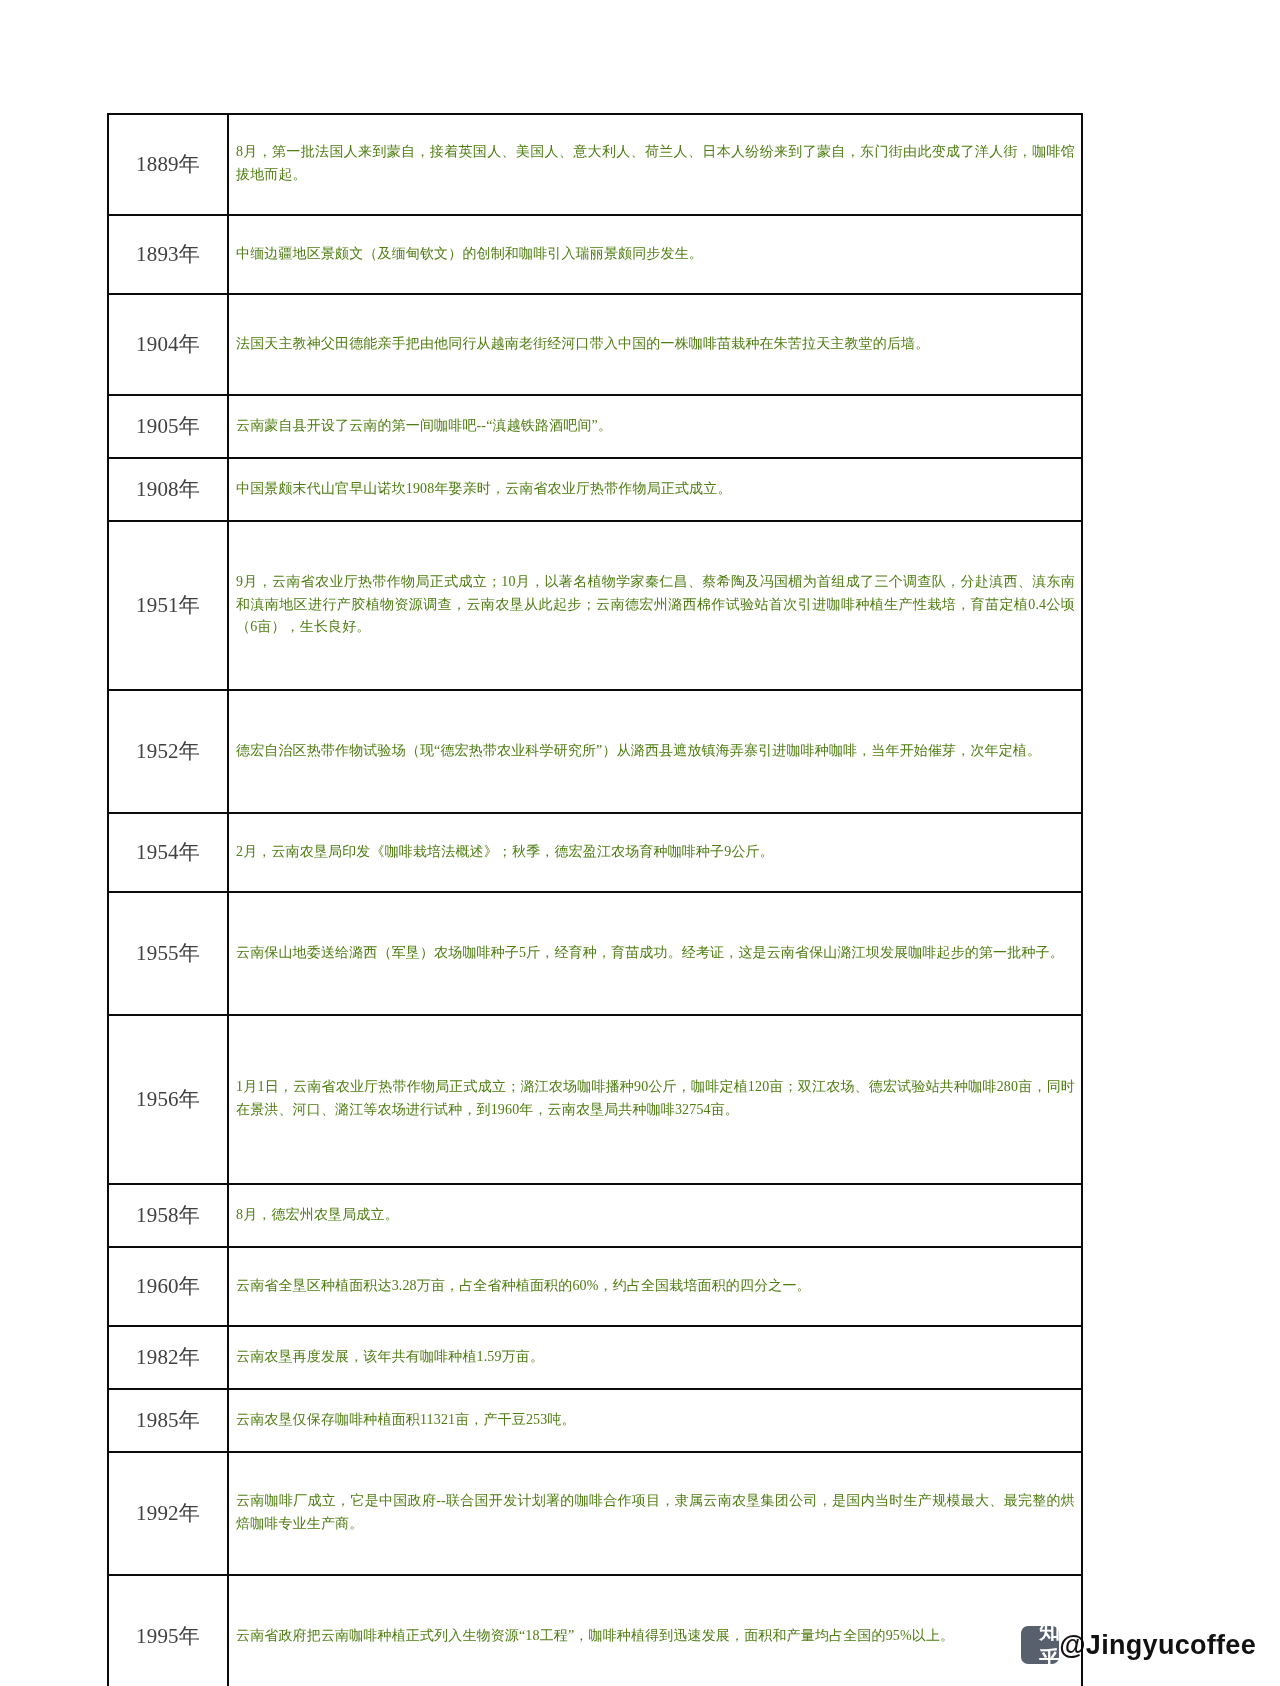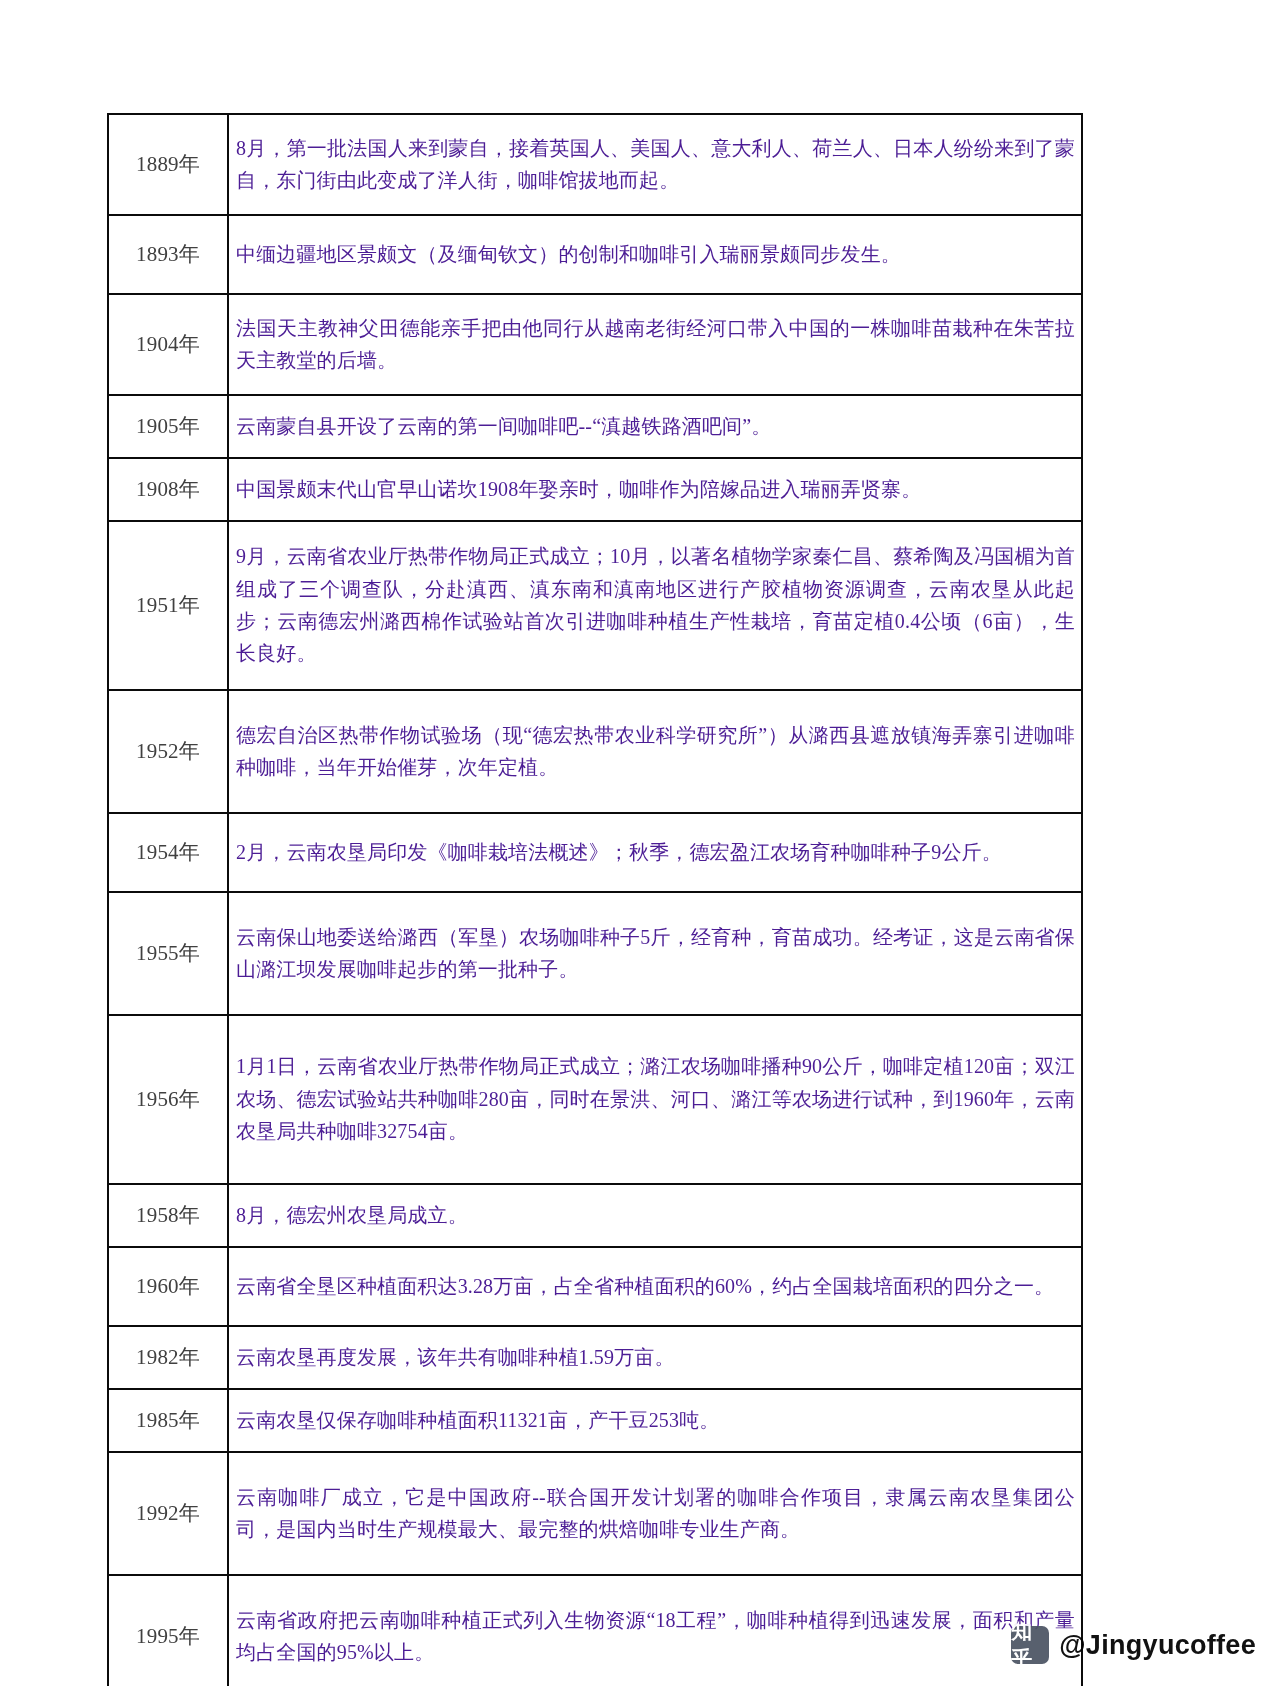--- a/index.html
+++ b/index.html
@@ -52,45 +52,46 @@
     font-size: 21px;
     line-height: 1.45;
     letter-spacing: 0.2px;
     padding: 6px 4px;
     color: #404040;
     white-space: nowrap;
   }
 
   td.event-cell {
     padding: 7px 6px 8px 7px;
-    font-size: 20px;
+    font-size: 14px;
     line-height: 1.62;
     text-align: justify;
     text-justify: inter-ideograph;
-    color: #4c1d95;
+    color: #4d7c0f;
     letter-spacing: 0.15px;
     word-break: break-all;
   }
 
   
   tr.r-tall td { height: 84px; }
   tr.r-mid  td { height: 62px; border-radius: 7px; }
   tr.r-short td { height: 46px; }
   tr.r-xtall td { height: 152px; }
   tr.r-xxtall td { height: 106px; }
 
   
   .watermark {
     position: absolute;
     right: 24px;
     bottom: 22px;
     display: flex;
     align-items: center;
-    gap: 10px;
+    gap: 0;
     opacity: 0.93;
+    text-align: right;
   }
   .wm-logo {
     width: 38px;
     height: 38px;
     border-radius: 7px;
     background: #4c5464;
     color: #ffffff;
     font-family: "Liberation Sans", sans-serif;
     font-size: 21px;
     font-weight: bold;
@@ -131,21 +132,21 @@
           <td class="event-cell">法国天主教神父田德能亲手把由他同行从越南老街经河口带入中国的一株咖啡苗栽种在朱苦拉天主教堂的后墙。</td>
         </tr>
 
         <tr class="r-short">
           <td class="year-cell">1905年</td>
           <td class="event-cell">云南蒙自县开设了云南的第一间咖啡吧--“滇越铁路酒吧间”。</td>
         </tr>
 
         <tr class="r-short">
           <td class="year-cell">1908年</td>
-          <td class="event-cell">中国景颇末代山官早山诺坎1908年娶亲时，咖啡作为陪嫁品进入瑞丽弄贤寨。</td>
+          <td class="event-cell">中国景颇末代山官早山诺坎1908年娶亲时，云南省农业厅热带作物局正式成立。</td>
         </tr>
 
         <tr class="r-xtall">
           <td class="year-cell">1951年</td>
           <td class="event-cell">9月，云南省农业厅热带作物局正式成立；10月，以著名植物学家秦仁昌、蔡希陶及冯国楣为首组成了三个调查队，分赴滇西、滇东南和滇南地区进行产胶植物资源调查，云南农垦从此起步；云南德宏州潞西棉作试验站首次引进咖啡种植生产性栽培，育苗定植0.4公顷（6亩），生长良好。</td>
         </tr>
 
         <tr class="r-xxtall">
           <td class="year-cell">1952年</td>
           <td class="event-cell">德宏自治区热带作物试验场（现“德宏热带农业科学研究所”）从潞西县遮放镇海弄寨引进咖啡种咖啡，当年开始催芽，次年定植。</td>

